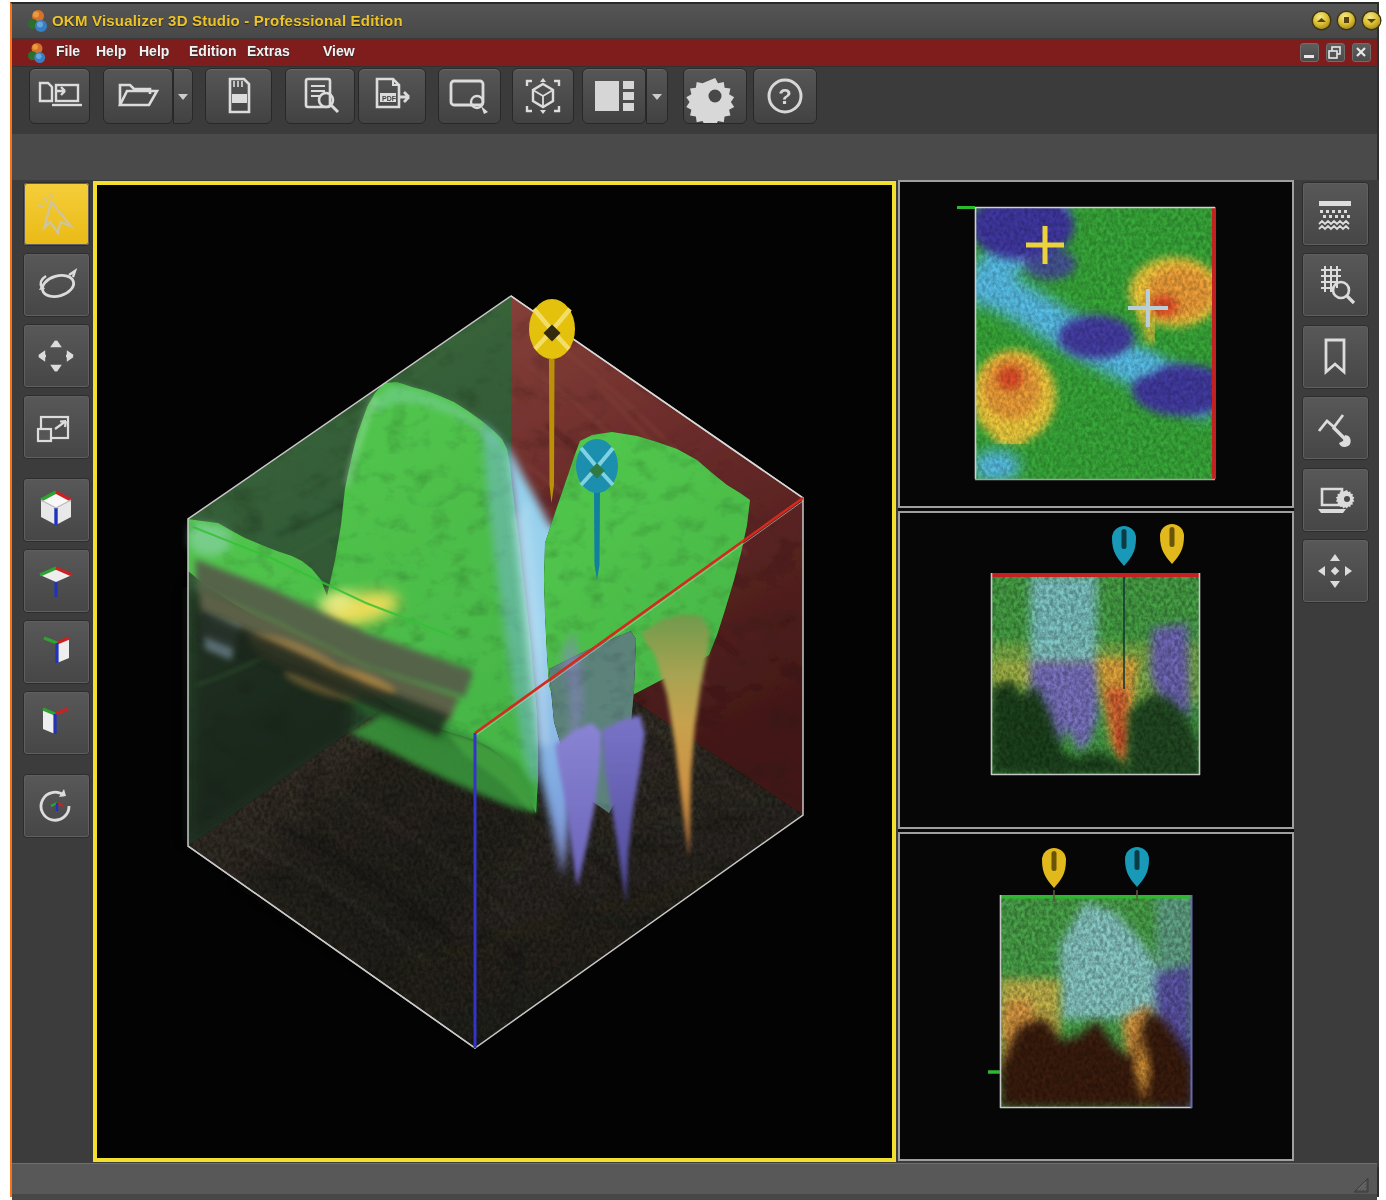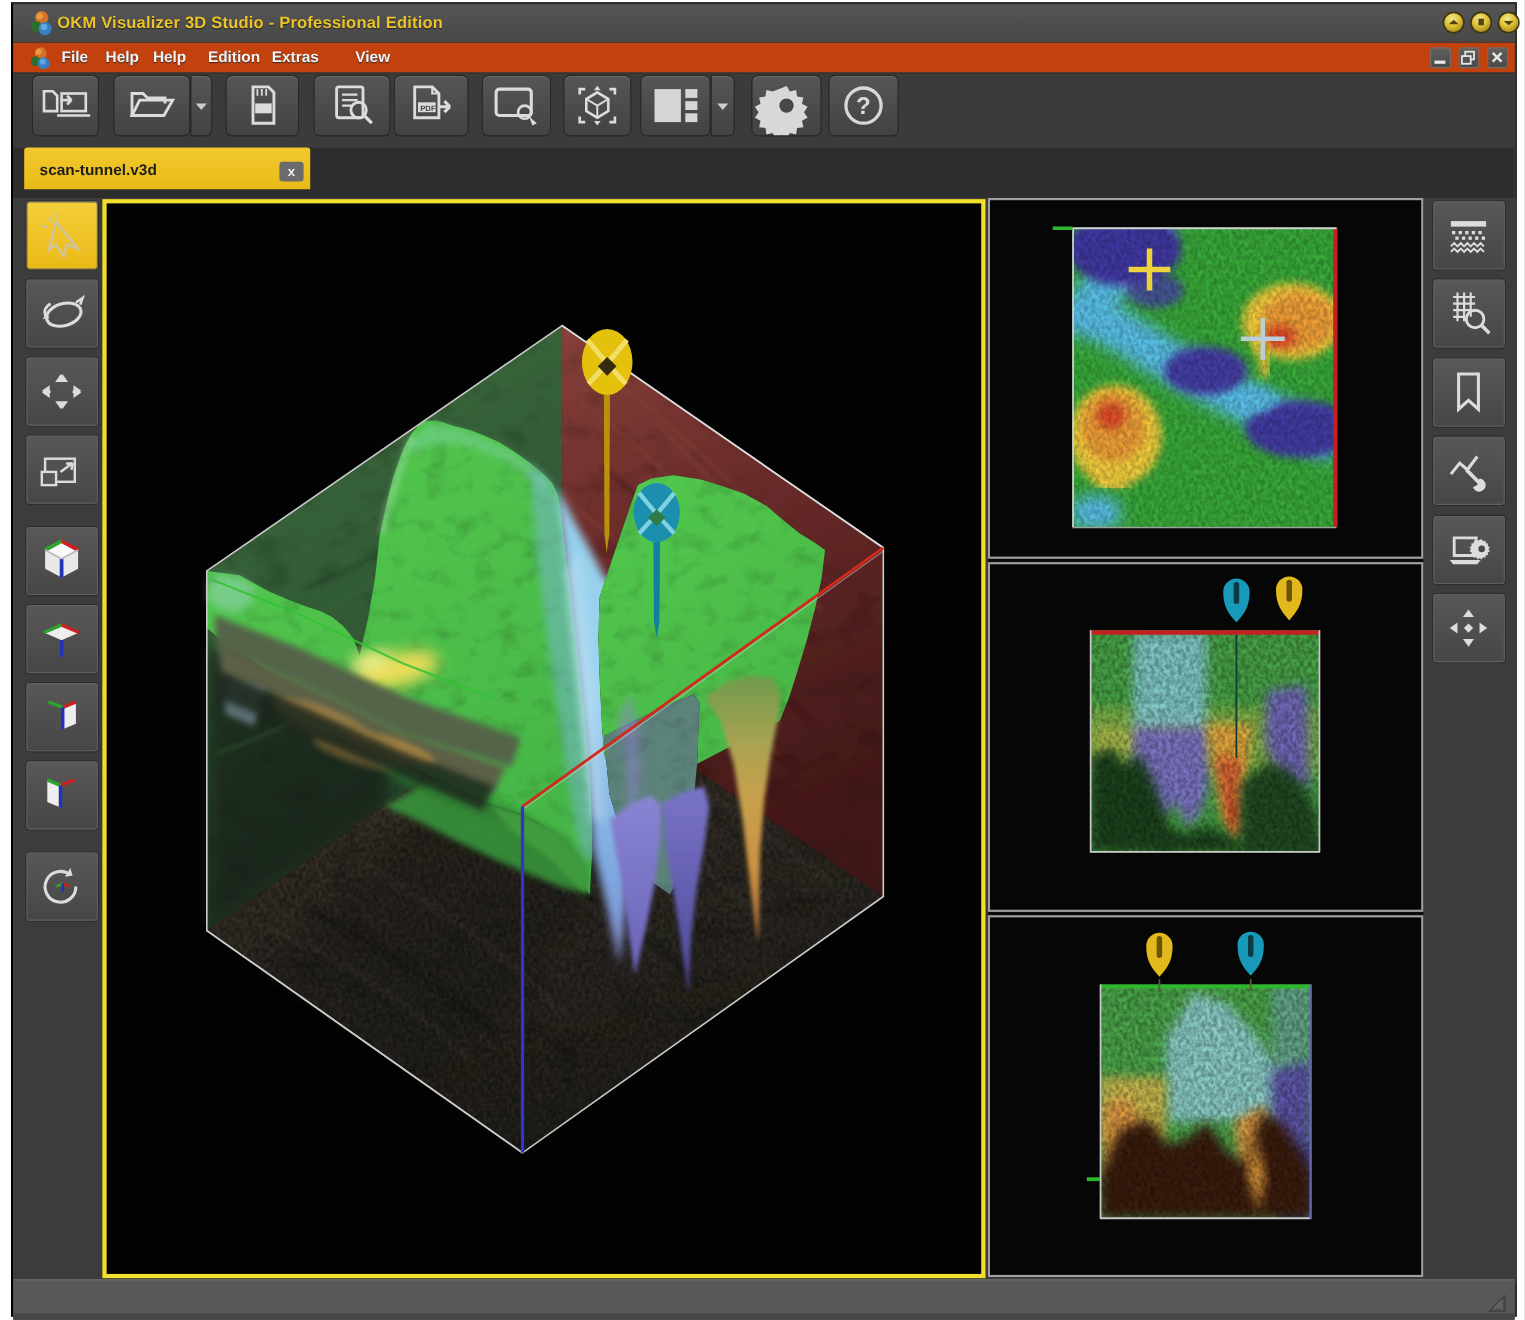--- a/index.html
+++ b/index.html
@@ -1,24 +1,24 @@
 <!DOCTYPE html>
 <html><head>
 <meta charset="utf-8">
 <style>
 html,body{margin:0;padding:0;background:#fff;width:1386px;height:1200px;overflow:hidden;}
 *{box-sizing:border-box;font-family:"Liberation Sans",sans-serif;}
-#win{position:absolute;left:10px;top:2px;width:1369px;height:1195px;background:#4a4a4a;border-left:2px solid #000000;border-right:2px solid #2e2e2e;border-top:2px solid #2a2a2a;}
+#win{position:absolute;left:10px;top:2px;width:1369px;height:1195px;background:#4a4a4a;border-left:2px solid #f97316;border-right:2px solid #2e2e2e;border-top:2px solid #2a2a2a;}
 .abs{position:absolute;}
 
 #title{left:0;top:0;width:100%;height:34px;background:linear-gradient(#555,#484848);}
 #titletxt{left:40px;top:8px;font-size:15px;font-weight:bold;color:#edc427;letter-spacing:0.2px;text-shadow:0 1px 1px #222;}
 .orb{width:17px;height:17px;border-radius:50%;top:8px;}
 
-#menubar{left:0;top:34px;width:100%;height:28px;background:#c2410c;border-top:1px solid #3a3a3a;}
+#menubar{left:0;top:34px;width:100%;height:28px;background:#7f1d1d;border-top:1px solid #3a3a3a;}
 .menuitem{top:4px;font-size:14px;font-weight:bold;color:#f2f2f2;text-shadow:0 1px 1px #2a2a2a;}
 .mdibtn{top:4px;width:19px;height:19px;background:linear-gradient(#5e5e5e,#4a4a4a);border:1px solid #6e6e6e;border-radius:3px;}
 
 #toolbar{left:0;top:62px;width:100%;height:68px;background:#3b3b3b;border-top:1px solid #313131;}
 .tbtn{top:1px;height:56px;background:linear-gradient(#565656,#424242);border:1px solid #282828;border-radius:6px;box-shadow:inset 0 1px 0 #686868;}
 .tdrop{top:1px;height:56px;width:20px;background:linear-gradient(#565656,#424242);border:1px solid #282828;border-radius:0 6px 6px 0;box-shadow:inset 0 1px 0 #686868;}
 .darr{position:absolute;left:4px;top:25px;width:0;height:0;border-left:5px solid transparent;border-right:5px solid transparent;border-top:6px solid #ccc;}
 
 #tabbar{left:0;top:130px;width:100%;height:46px;background:#2d2d2d;}
 #tab{left:10px;top:0px;width:260px;height:38px;background:linear-gradient(#f3c92f,#e9ba17);border-radius:3px 3px 0 0;}
@@ -177,26 +177,20 @@
       <path fill="#d8d8d8" d="M31 8 l3.5 6.2 7 -1.6 1 7.1 7.1 1 -1.6 7 6.2 3.5 -4 6 4 6 -6.2 3.5 1.6 7 -7.1 1 -1 7.1 -7 -1.6 -3.5 6.2 -6 -4 -6 4 -3.5 -6.2 -7 1.6 -1 -7.1 -7.1 -1 1.6 -7 -6.2 -3.5 4 -6 -4 -6 6.2 -3.5 -1.6 -7 7.1 -1 1 -7.1 7 1.6 z" transform="translate(0,-4) scale(0.82) translate(7,8)"></path>
       <circle cx="31" cy="27" r="6.5" fill="#484848"></circle>
       </svg>
       </div>
     <div class="abs tbtn" style="left:741px;width:64px">
         <svg width="62" height="54" viewBox="0 0 62 54">
       <circle cx="31" cy="27" r="16" fill="none" stroke="#d8d8d8" stroke-width="3"></circle>
       <text x="31" y="34.5" font-size="22" font-weight="bold" fill="#d8d8d8" text-anchor="middle" font-family="Liberation Sans">?</text>
       </svg>
       </div>
-  </div>
-  <div class="abs" id="tabbar">
-    <div class="abs" id="tab">
-      <div class="abs" id="tabtxt">scan-tunnel.v3d</div>
-      <div class="abs" id="tabclose">x</div>
-    </div>
   </div>
   <div class="abs" id="content">
     <div class="abs" id="ltools">
       <div class="abs sbtn sel" style="top:2px">
           <svg width="65" height="62" viewBox="0 0 65 62">
         <path d="M30 18 L44 46 L35 40 L30 50 L25 38 L18 42 Z" fill="none" stroke="#cfc49a" stroke-width="2.4" transform="rotate(-12 31 32)"></path>
         <path d="M20 14 l3 5 M14 22 l5 2 M27 10 l1 5" stroke="#cfc49a" stroke-width="2"></path>
         </svg>
         </div>
       <div class="abs sbtn" style="top:73px">

